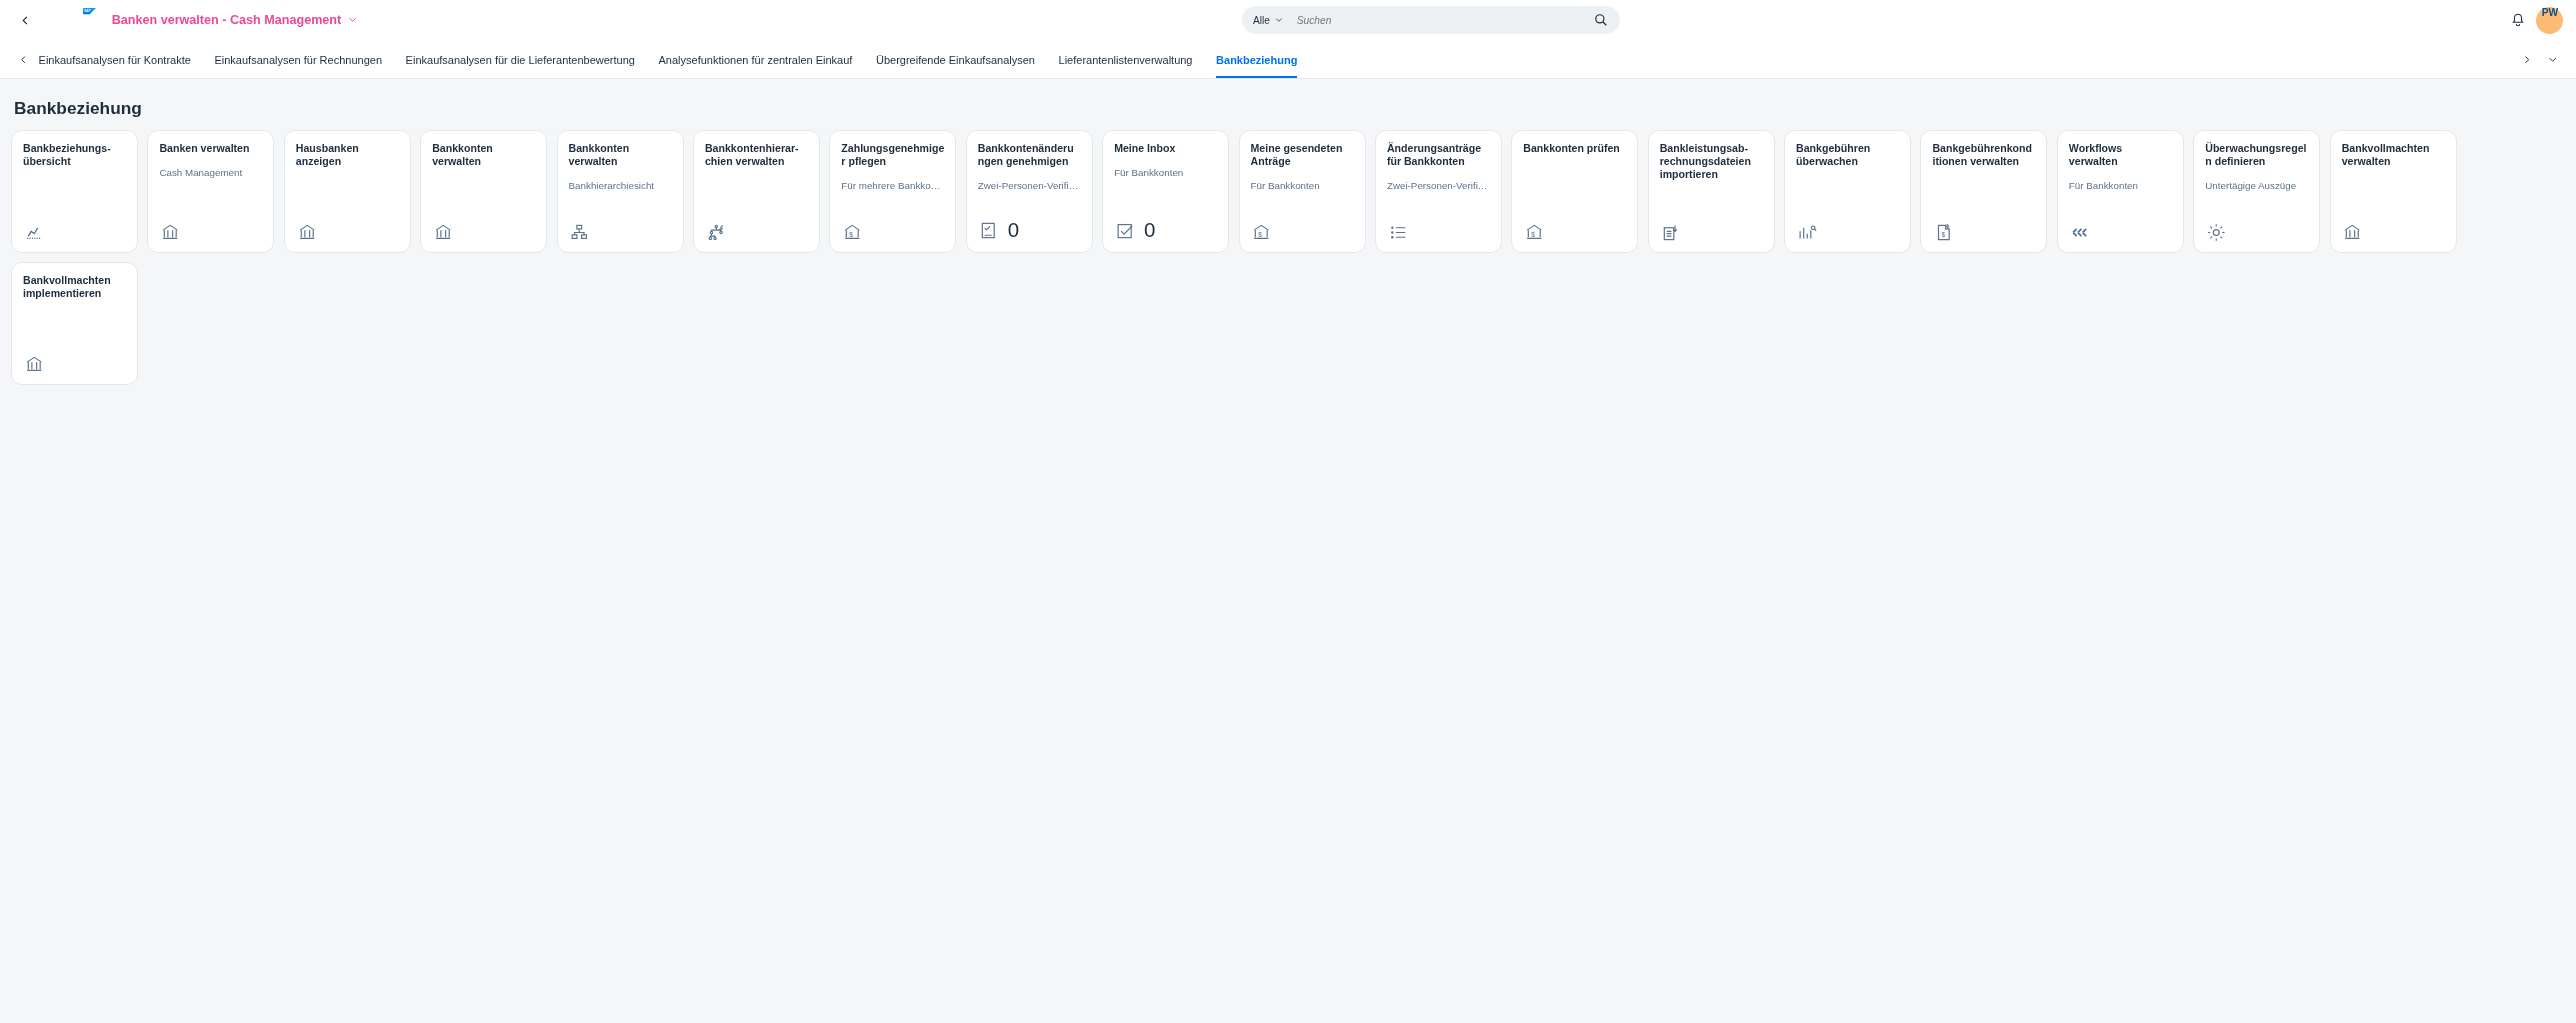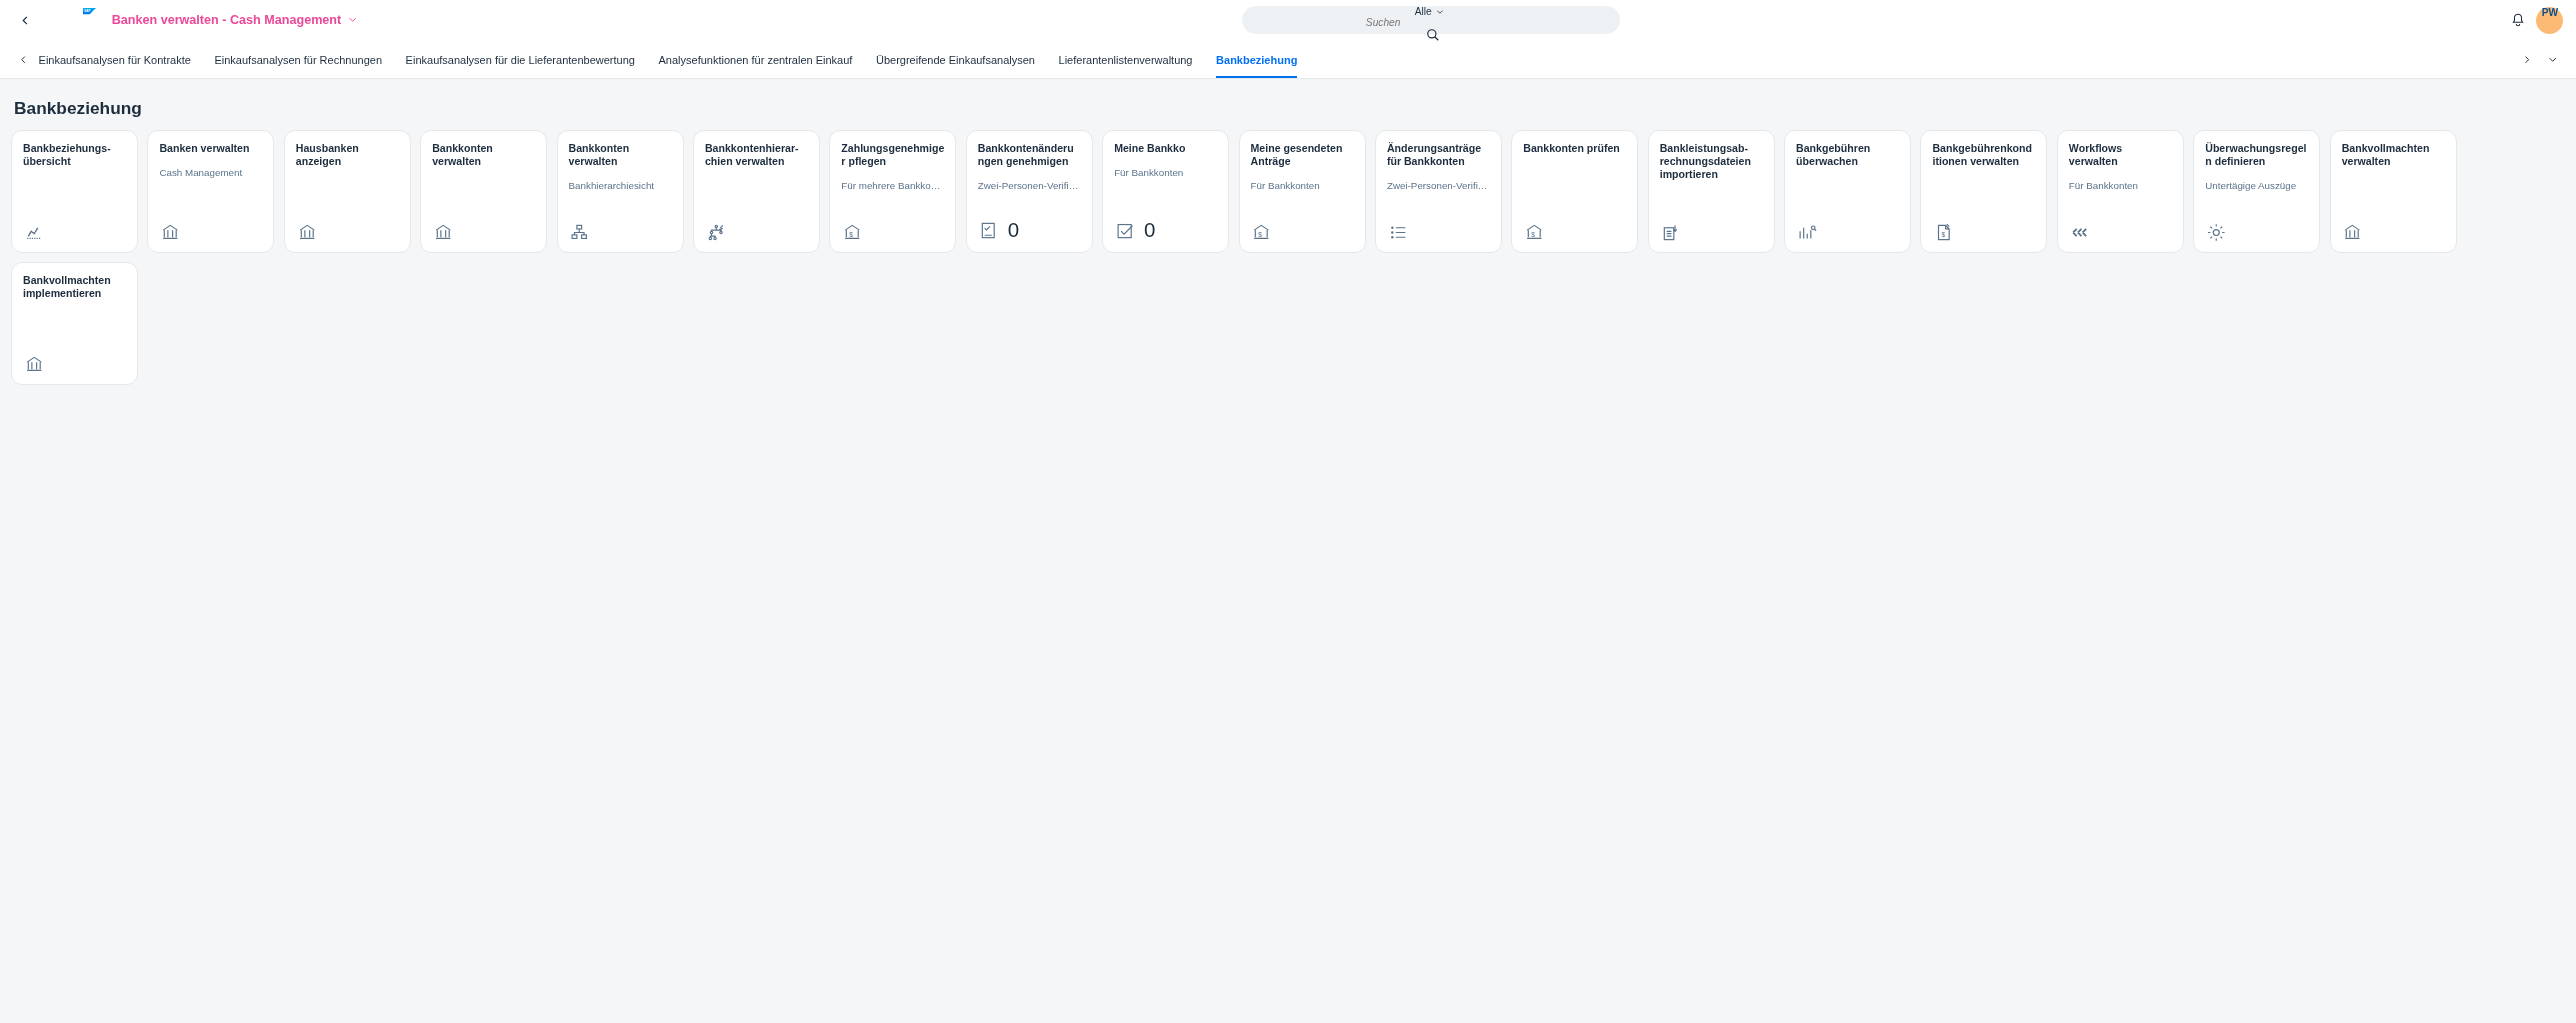--- a/index.html
+++ b/index.html
@@ -40,21 +40,20 @@
       display: flex;
       justify-content: center;
     }
     .search-wrap {
       background: #eef1f3;
       border-radius: 15.7px;
       height: 28px;
       display: flex; align-items: center;
       padding: 0 6.3px 0 11px;
       width: 378px;
-      flex-direction: column;
     }
     .search-filter {
       display: flex; align-items: center; gap: 4.7px;
       font-size: 10.2px; color: #1d2d3e;
       padding-right: 7.9px;
       cursor: pointer;
     }
     .search-input {
       flex: 1; border: none; background: transparent;
       outline: none; font-size: 10.2px; font-style: italic;
@@ -330,21 +329,21 @@
             <svg width="20.5" height="19" viewBox="0 0 32 32" fill="none" stroke="currentColor" stroke-width="2">
               <rect x="6" y="4" width="20" height="24"></rect>
               <path d="M10 12l3 3 6-6M10 24h12"></path>
             </svg>
           </div>
           <div class="tile-count">0</div>
         </div>
       </div>
       <div class="tile">
         <div>
-          <div class="tile-title">Meine Bankko</div>
+          <div class="tile-title">Meine Inbox</div>
           <div class="tile-sub">Für Bankkonten</div>
         </div>
         <div class="tile-footer">
           <div class="tile-icon">
             <svg width="20.5" height="19" viewBox="0 0 32 32" fill="none" stroke="currentColor" stroke-width="2">
               <rect x="4" y="6" width="22" height="22"></rect>
               <path d="M9 17l5 5L28 8"></path>
             </svg>
           </div>
           <div class="tile-count">0</div>

